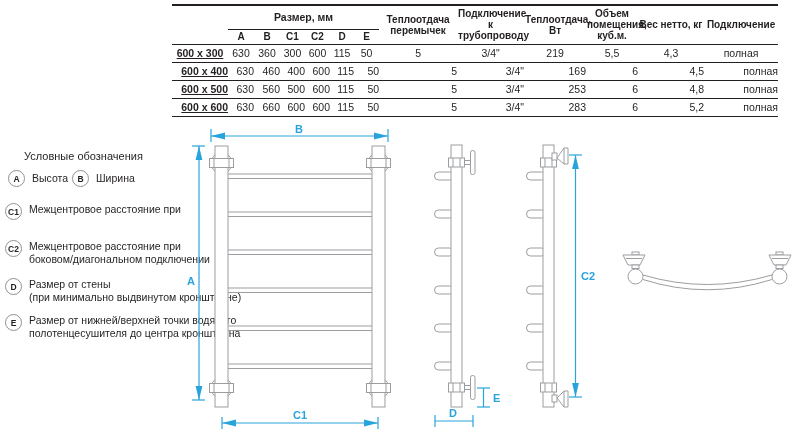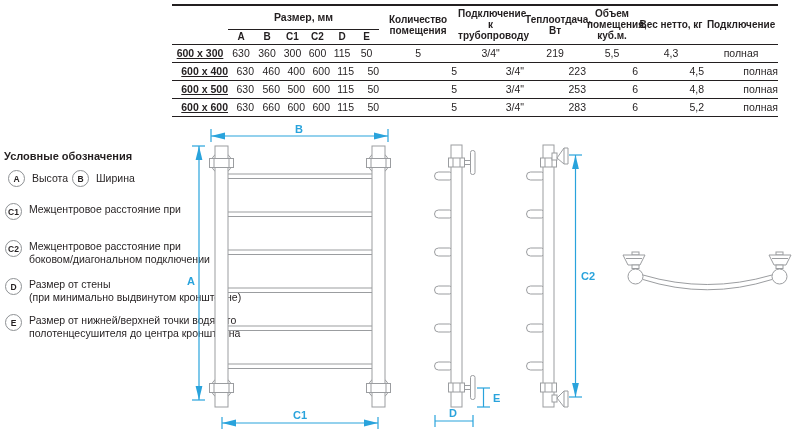--- a/index.html
+++ b/index.html
@@ -13,21 +13,21 @@
            vertical-align:middle;padding:1px 1px;}
   .spec tr.h1{height:24px;}
   .spec tr.h2{height:15px;}
   .spec thead th{border-bottom:1px solid #231f20;}
   .spec th.size-group{font-size:10.5px;}
   .spec td{font-size:10.5px;text-align:center;vertical-align:middle;height:17px;padding:0;}
   .spec td.model{font-weight:bold;text-decoration:underline;}
   .spec tbody tr+tr td{border-top:1px solid #231f20;text-align:right;}
 
   
-  .legend-title{position:absolute;left:4px;top:150px;font-size:11px;font-weight:bold;}
+  .legend-title{position:absolute;left:24px;top:150px;font-size:11px;font-weight:normal;}
   .legend-item{position:absolute;display:flex;align-items:flex-start;}
   .legend-item.inline{align-items:center;}
   .sym{width:15px;height:15px;border:1.4px solid #8e9194;border-radius:50%;flex:none;
        display:flex;align-items:center;justify-content:center;background:#fff;
        font-size:8.5px;font-weight:bold;margin-right:7px;}
   .legend-text{font-size:10.5px;line-height:13px;}
 
   
   svg text{font-family:"Liberation Sans",sans-serif;font-weight:bold;font-size:11px;fill:#29a3dc;}
   .g{stroke:#9b9da0;stroke-width:1;fill:#fff;}
@@ -53,21 +53,21 @@
       <col style="width:67px">
         <col style="width:62px">
         <col style="width:52px">
         <col style="width:66px">
       <col style="width:74px">
     </colgroup>
     <thead>
       <tr class="h1">
         <th rowspan="2"></th>
         <th colspan="6" class="size-group">Размер, мм</th>
-        <th rowspan="2">Количество помещения</th>
+        <th rowspan="2">Теплоотдача перемычек</th>
         <th rowspan="2">Подключение к трубопроводу</th>
         <th rowspan="2">Теплоотдача, Вт</th>
         <th rowspan="2">Объем помещения, куб.м.</th>
         <th rowspan="2">Вес нетто, кг</th>
         <th rowspan="2">Подключение</th>
       </tr>
       <tr class="h2">
         <th>A</th>
         <th>B</th>
         <th>C1</th>
@@ -95,21 +95,21 @@
       <tr>
         <td class="model">600 x 400</td>
         <td>630</td>
         <td>460</td>
         <td>400</td>
         <td>600</td>
         <td>115</td>
         <td>50</td>
         <td>5</td>
         <td>3/4"</td>
-        <td>223</td>
+        <td>169</td>
         <td>6</td>
         <td>4,5</td>
         <td>полная</td>
       </tr>
       <tr>
         <td class="model">600 x 500</td>
         <td>630</td>
         <td>560</td>
         <td>500</td>
         <td>600</td>

